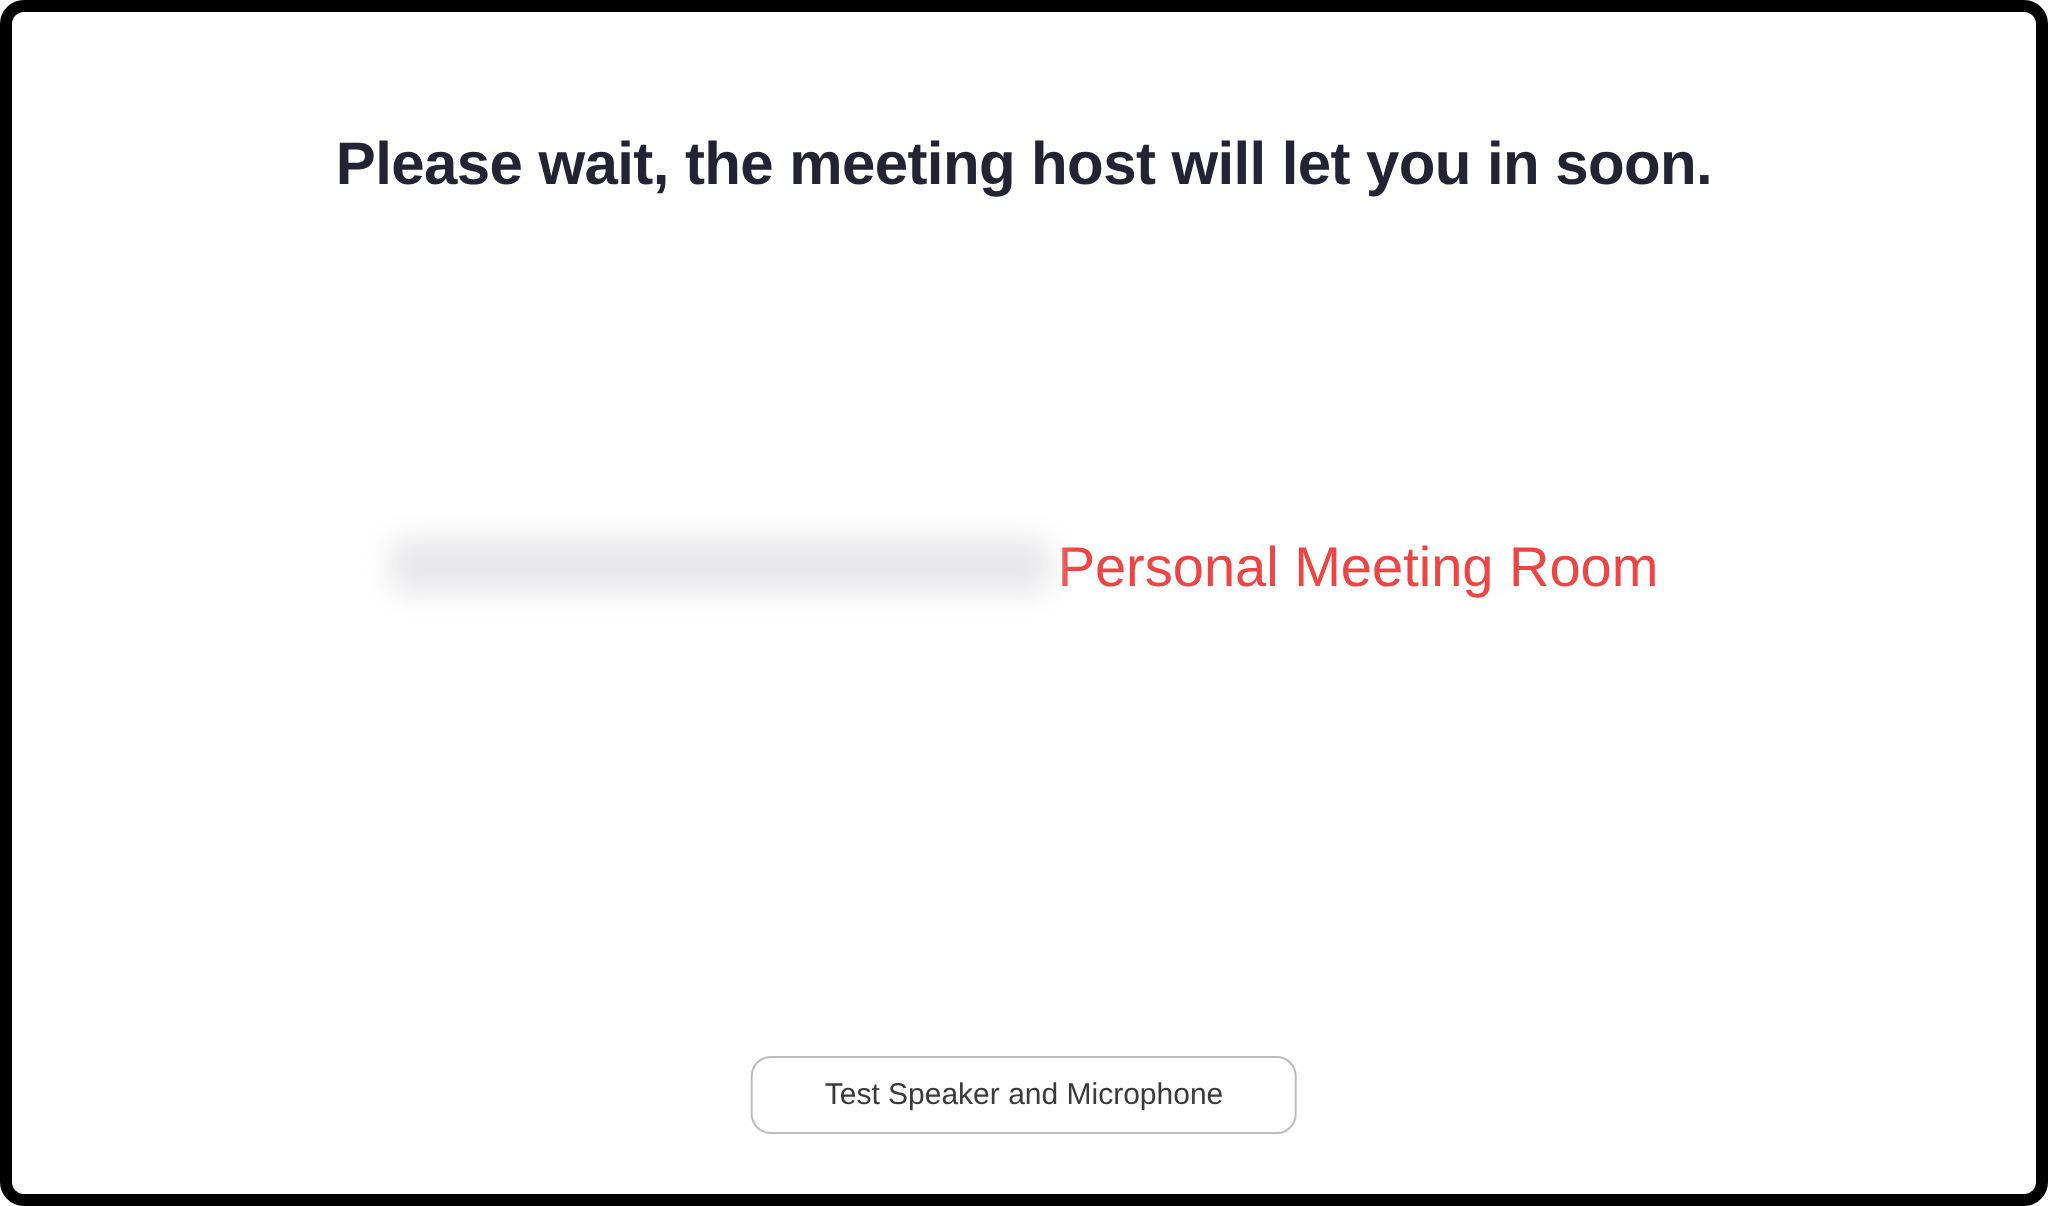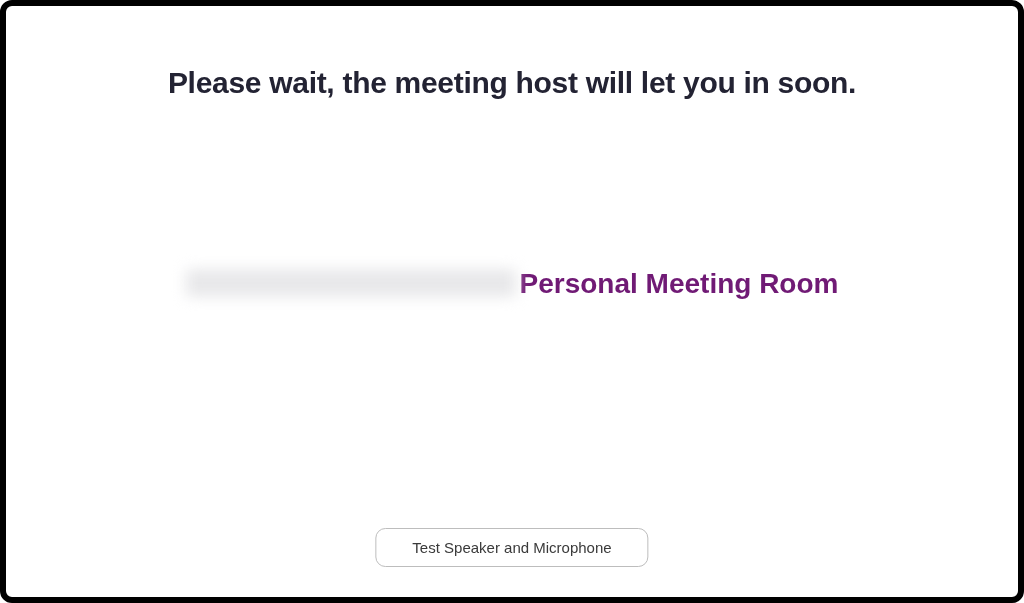--- a/index.html
+++ b/index.html
@@ -34,22 +34,22 @@
       letter-spacing: -0.3px;
     }
     .meeting-title-block {
       margin-top: 165px;
       width: 680px;
       text-align: center;
     }
     .meeting-title-wrap {
       display: inline;
       font-size: 28px;
-      font-weight: 700;
-      color: #701a75;
+      font-weight: 400;
+      color: #ef4444;
       line-height: 1.35;
     }
     .redacted {
       display: inline-block;
       width: 330px;
       height: 28px;
       vertical-align: -4px;
       background: #e8e8ea;
       filter: blur(7px);
       border-radius: 4px;

